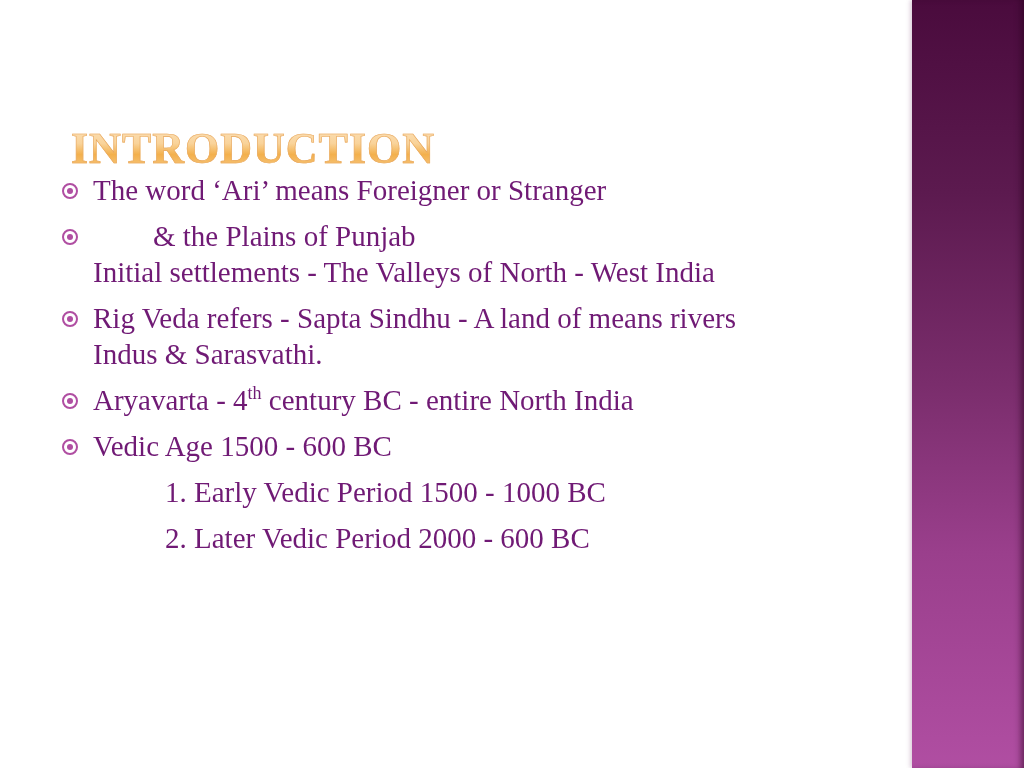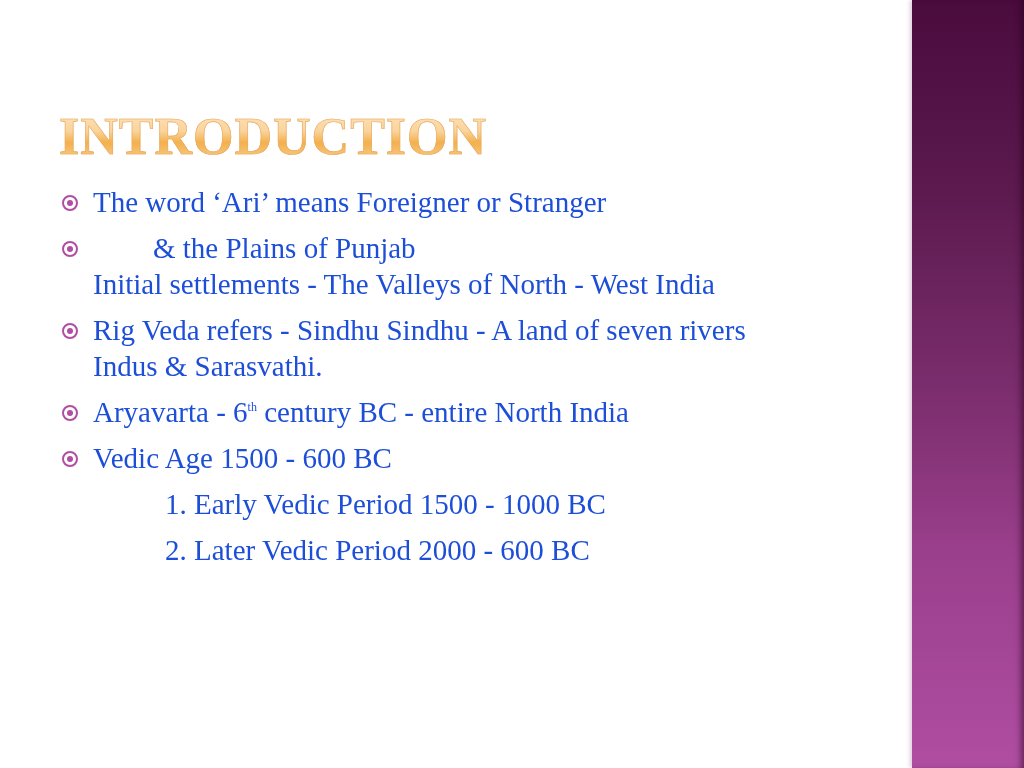--- a/index.html
+++ b/index.html
@@ -22,41 +22,41 @@
       top: 0;
       width: 112px;
       height: 768px;
       background: linear-gradient(to bottom, #4a0b3d 0%, #5c1a4f 25%, #7a2d6c 50%, #9a3f8c 72%, #b04ea2 100%);
       box-shadow: inset -6px 0 6px -3px rgba(40,0,30,0.55), -2px 0 4px rgba(120,60,110,0.25);
     }
     .title {
       position: absolute;
       left: 56px;
       top: 106px;
-      margin: 3px;
+      margin: 15px;
       font-family: "Liberation Serif", serif;
       font-weight: bold;
-      font-size: 52px;
+      font-size: 44px;
       line-height: 56px;
       letter-spacing: 1px;
       color: #f6c57a;
       background: linear-gradient(to bottom, #fde6c4 0%, #f9d39a 40%, #f3b04c 60%, #f9d49c 100%);
       -webkit-background-clip: text;
       background-clip: text;
       -webkit-text-fill-color: transparent;
       -webkit-text-stroke: 0.6px #e8a860;
     }
     .content {
       position: absolute;
       left: 62px;
-      top: 184px;
+      top: 172px;
       width: 820px;
       font-family: "Liberation Serif", serif;
       font-size: 29px;
-      color: #1d4ed8;
+      color: #701a75;
     }
     .item {
       position: relative;
       padding-left: 31px;
       line-height: 36px;
       margin-bottom: 10px;
     }
     .bullet {
       position: absolute;
       left: 0;
@@ -82,21 +82,21 @@
     .line {
       display: block;
     }
     .indent1 { padding-left: 60px; }
     .sub {
       line-height: 36px;
       margin-bottom: 10px;
       padding-left: 103px;
     }
     sup {
-      font-size: 12px;
+      font-size: 18px;
       line-height: 0;
       vertical-align: 11px;
     }
   </style>
 </head>
 <body>
 
 <div class="slide">
   <div class="sidebar"></div>
 
@@ -107,26 +107,26 @@
       <span class="bullet"></span>
       <span class="line">The word ‘Ari’ means Foreigner or Stranger</span>
     </div>
     <div class="item">
       <span class="bullet"></span>
       <span class="line indent1">&amp; the Plains of Punjab</span>
       <span class="line">Initial settlements - The Valleys of North - West India</span>
     </div>
     <div class="item">
       <span class="bullet"></span>
-      <span class="line">Rig Veda refers - Sindhu Sindhu - A land of seven rivers</span>
+      <span class="line">Rig Veda refers - Sapta Sindhu - A land of means rivers</span>
       <span class="line">Indus &amp; Sarasvathi.</span>
     </div>
     <div class="item">
       <span class="bullet"></span>
-      <span class="line"><span>Aryavarta - 6</span><sup>th</sup><span> century BC - entire North India</span></span>
+      <span class="line"><span>Aryavarta - 4</span><sup>th</sup><span> century BC - entire North India</span></span>
     </div>
     <div class="item">
       <span class="bullet"></span>
       <span class="line">Vedic Age 1500 - 600 BC</span>
     </div>
     <div class="sub">1. Early Vedic Period 1500 - 1000 BC</div>
     <div class="sub">2. Later Vedic Period 2000 - 600 BC</div>
   </div>
 </div>
 

